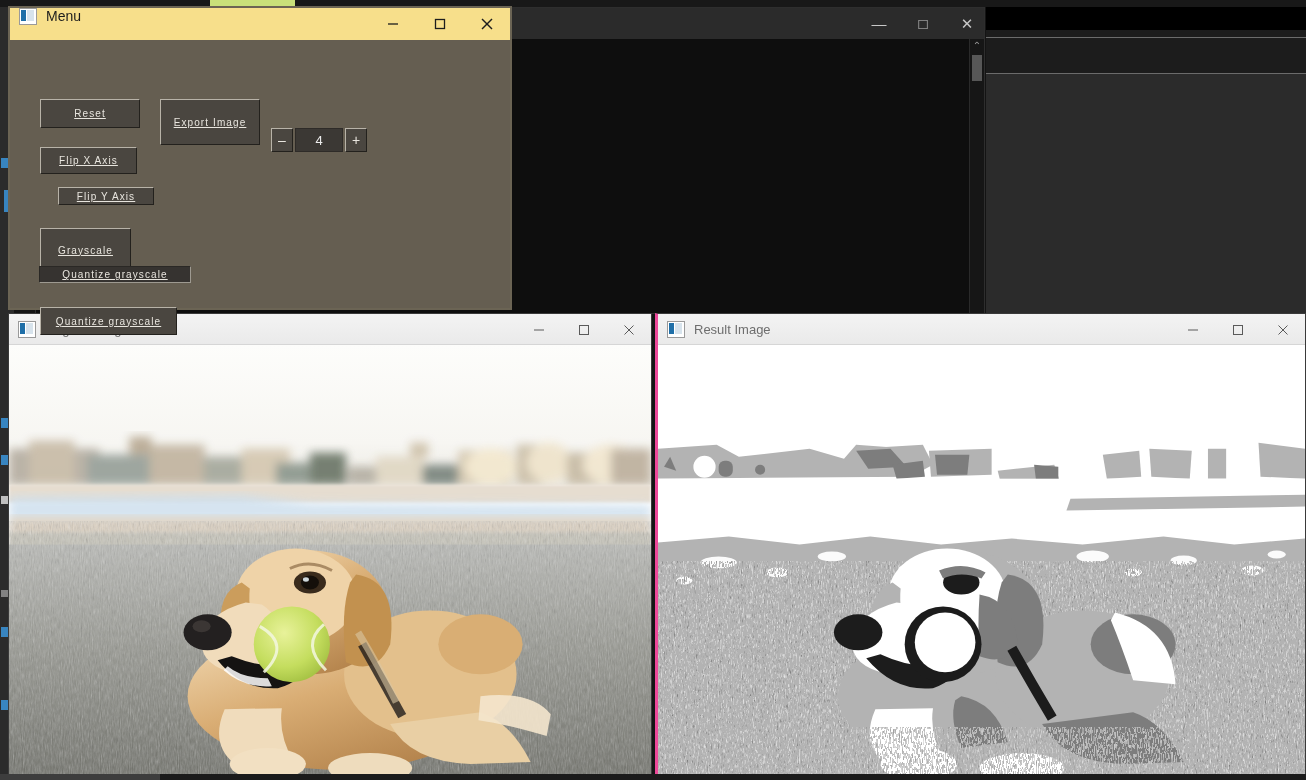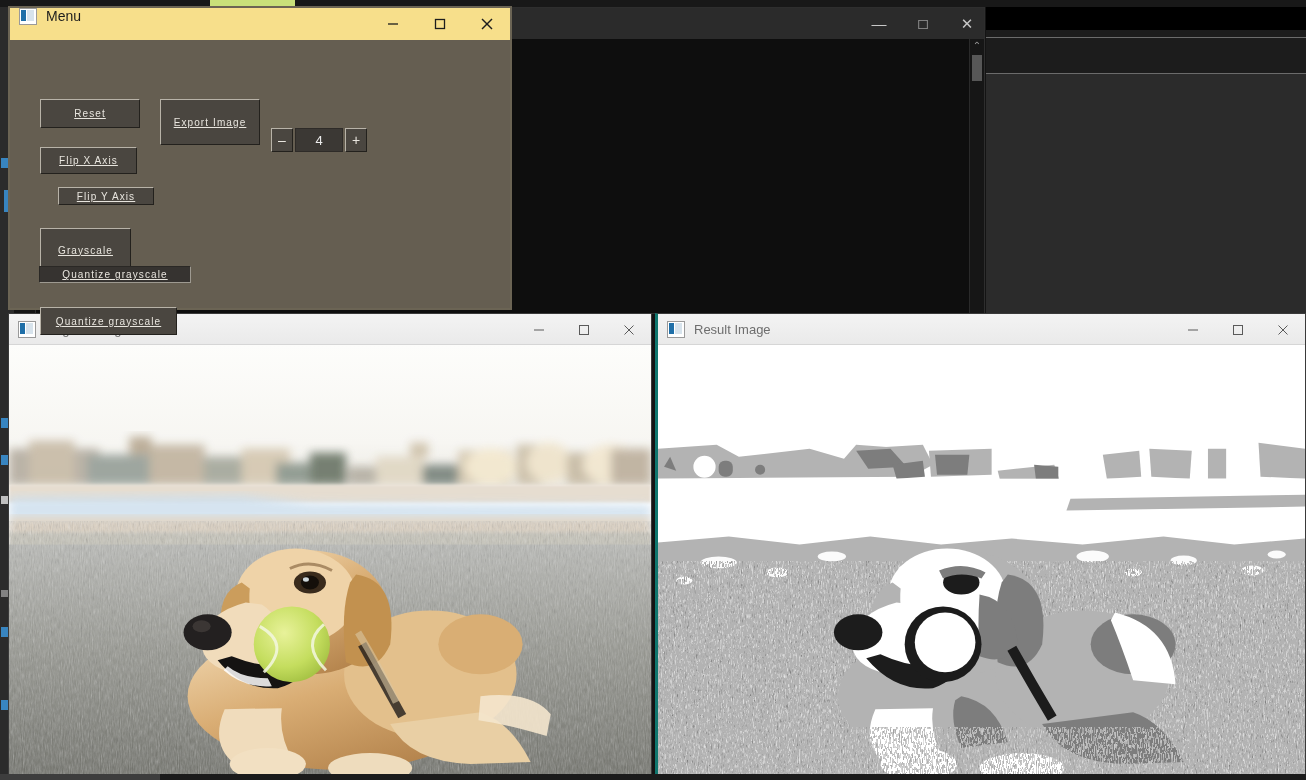--- a/index.html
+++ b/index.html
@@ -313,21 +313,21 @@
   }
 
   
   #original-window {
     left: 8px; top: 313px;
     width: 644px; height: 462px;
   }
   #result-window {
     left: 655px; top: 313px;
     width: 651px; height: 462px;
-    border-left: 3px solid #0f766e;
+    border-left: 3px solid #ec4899;
   }
 
   .photo-wrap { position: absolute; inset: 0; overflow: hidden; }
   .photo-svg { display: block; width: 100%; height: 100%; }
 
   
   .bottom-strip {
     position: absolute;
     left: 0; bottom: 0;
     width: 1306px; height: 6px;

